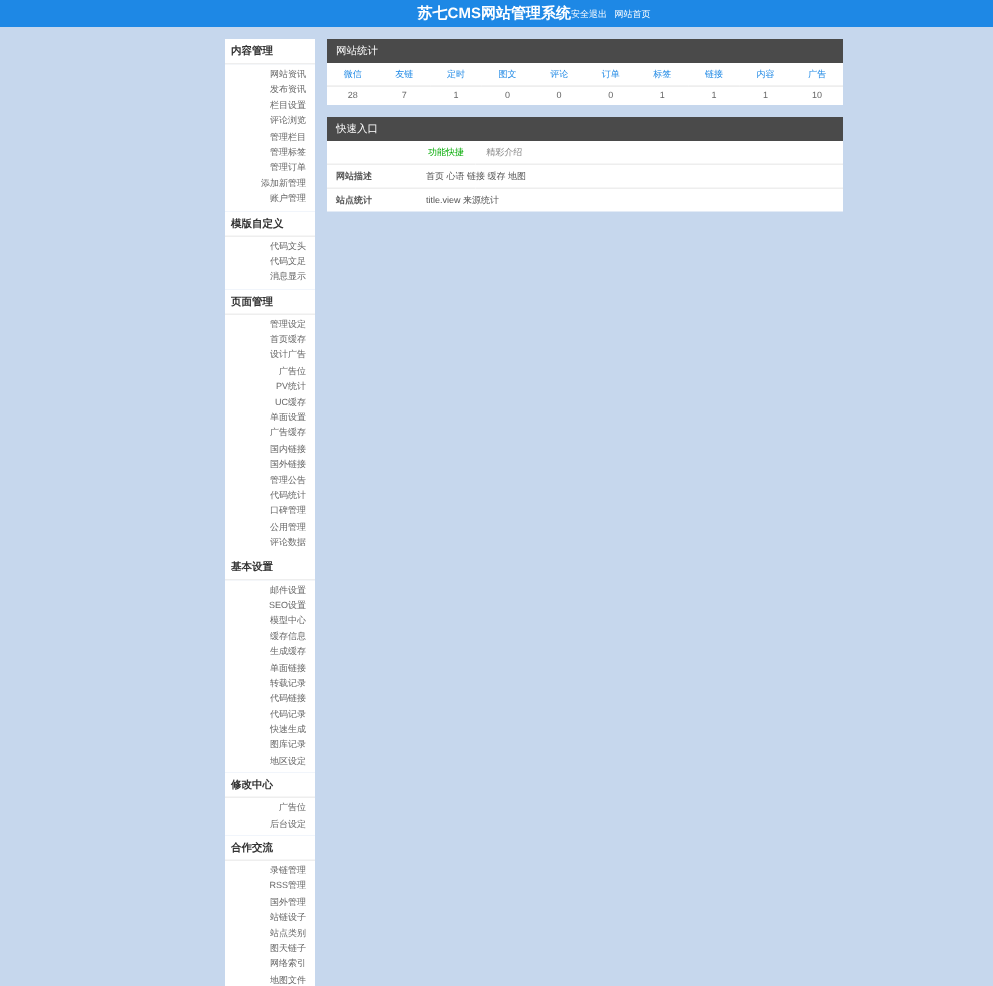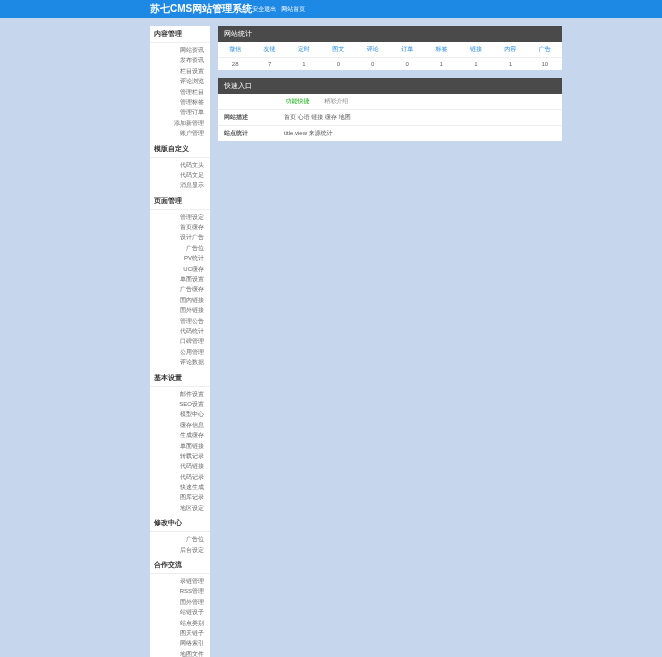--- a/index.html
+++ b/index.html
@@ -1,17 +1,17 @@
 <!DOCTYPE html>
 <html><head>
 <meta charset="utf-8">
 <style>
 *{margin:0;padding:0;box-sizing:border-box}
 body{font-family:"Microsoft YaHei",Arial,sans-serif;font-size:7px;background:#c6d7ed;color:#333}
-.header{background:#1e88e5;height:18px;display:flex;align-items:center;justify-content:flex-start;padding:0 100px 0 150px}
+.header{background:#1e88e5;height:18px;display:flex;align-items:center;justify-content:center;padding:0 100px 0 150px}
 .header-title{color:#fff;font-size:10px;font-weight:bold}
 .header-links{font-size:6px;color:#fff}
 .header-links span{cursor:pointer}
 .container{display:flex;padding:8px 100px 0 150px;gap:8px;min-height:600px}
 .sidebar{width:60px;flex-shrink:0}
 .section-title{background:#fff;padding:3px 4px;font-size:7px;font-weight:bold;color:#333;text-align:left;border-bottom:1px solid #eee}
 .section-items{background:#fff;padding:2px 0}
 .menu-item{font-size:6px;color:#666;text-align:right;padding:1px 6px;cursor:pointer;line-height:1.4}
 .main{flex:1}
 .panel-header{background:#4a4a4a;color:#fff;font-size:7px;padding:3px 6px}

